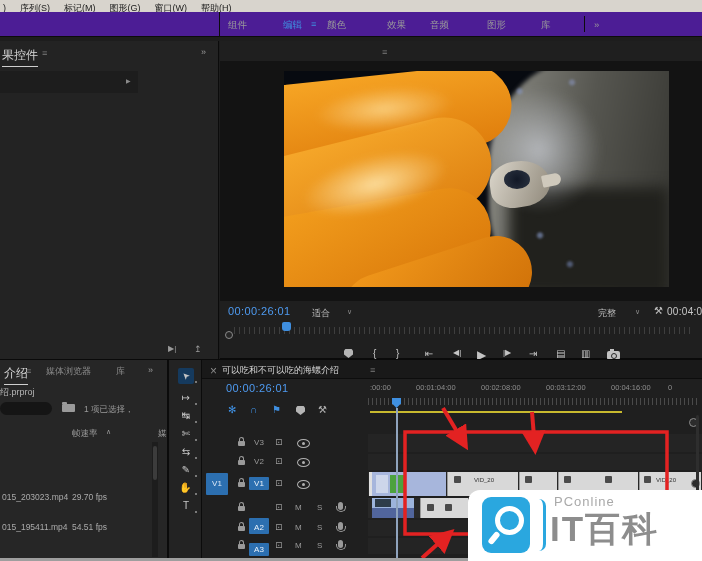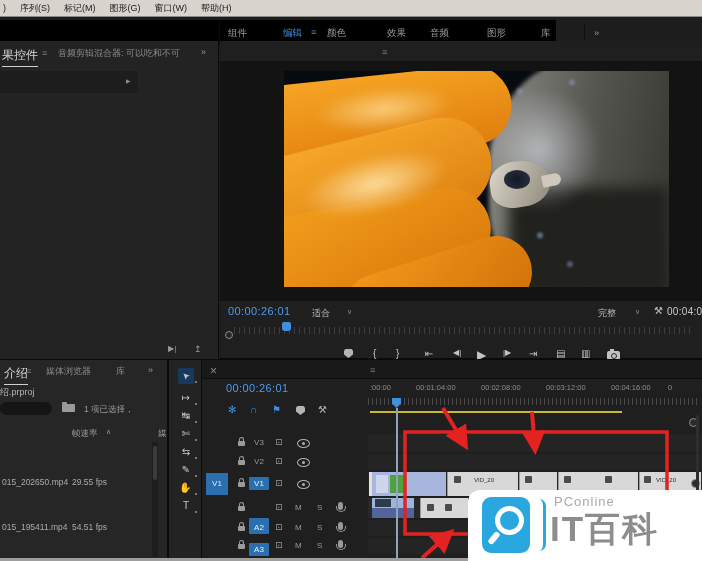--- a/index.html
+++ b/index.html
@@ -3,21 +3,21 @@
 <meta charset="utf-8">
 <style>
   html,body{margin:0;padding:0;background:#000;}
   .app{position:relative;width:702px;height:561px;background:#1d1d1d;overflow:hidden;
        font-family:"Liberation Sans","DejaVu Sans",sans-serif;-webkit-font-smoothing:antialiased;}
   
   .menubar{position:absolute;left:0;top:0;width:702px;height:17px;background:#d8d4cd;color:#1c1c1c;
            font-size:9px;display:flex;align-items:center;gap:14px;padding-left:3px;box-sizing:border-box;border-bottom:1px solid #8b8b85;}
   .menubar span{white-space:nowrap;}
   
-  .wsbar{position:absolute;left:0;top:20px;width:556px;height:24px;background:#000000;border-bottom:1px solid #0c0c0c;}
+  .wsbar{position:absolute;left:0;top:12px;width:702px;height:24px;background:#4c1d95;border-bottom:1px solid #0c0c0c;}
   .wsbar::after{content:"";position:absolute;left:219px;top:0;height:100%;width:1px;background:#0c0c0c;}
   .wst{position:absolute;top:7px;font-size:9.5px;color:#9a9a9a;white-space:nowrap;}
   .wst.active{color:#3f8fe0;}
   .wsmenu{position:absolute;top:7px;font-size:9px;color:#3f8fe0;}
   .wsdiv{position:absolute;left:584px;top:4px;width:1px;height:16px;background:#0c0c0c;}
   
   .ptab{position:absolute;font-size:12px;color:#8a8a8a;white-space:nowrap;}
   .ptab.active{color:#d6d6d6;border-bottom:1px solid #cfcfcf;padding-bottom:2px;}
   .pmenu{position:absolute;font-size:9px;color:#7c7c7c;}
   .ovf{position:absolute;font-size:9px;color:#9a9a9a;}
@@ -156,21 +156,20 @@
     <span class="wst" style="left:430px">音频</span>
     <span class="wst" style="left:487px">图形</span>
     <span class="wst" style="left:541px">库</span>
     <span class="wsdiv"></span>
     <span class="wst" style="left:594px">»</span>
   </div>
 
   <div class="fx">
     <span class="ptab active" style="left:2px;top:6px">果控件</span>
     <span class="pmenu" style="left:42px;top:7px">≡</span>
-    <span class="ptab" style="left:58px;top:6px;font-size:9px">音频剪辑混合器: 可以吃和不可</span>
     <span class="ovf" style="left:201px;top:6px">»</span>
     <div class="fx-strip"></div>
     <span class="fx-disc">▶</span>
     <span class="fx-foot" style="left:168px">▶|</span>
     <span class="fx-foot" style="left:194px;font-size:9px">↥</span>
   </div>
 
   <div class="prog">
     <span class="pmenu" style="left:162px;top:6px">≡</span>
 
@@ -230,23 +229,23 @@
 
     <span class="proj-name">绍.prproj</span>
     <div class="search"></div>
     <span class="icon-folder" style="left:62px;top:44px"></span>
     <span class="pstat">1 项已选择，</span>
 
     <span class="pcol" style="left:72px">帧速率</span>
     <span class="pcol" style="left:106px;font-size:7px">∧</span>
     <span class="pcol" style="left:158px">媒</span>
 
-    <div class="prow" style="top:114px">
-      <span class="fn">015_202650.mp4</span>
-      <span class="fps">29.55 fps</span>
+    <div class="prow" style="top:129px">
+      <span class="fn">015_203023.mp4</span>
+      <span class="fps">29.70 fps</span>
     </div>
     <div class="prow" style="top:159px">
       <span class="fn">015_195411.mp4</span>
       <span class="fps">54.51 fps</span>
     </div>
     <div class="pscroll"></div>
   </div>
 
   <div class="toolsbar">
     <span class="tool active" style="top:8px"><span class="rot">➤</span></span>
@@ -255,20 +254,21 @@
     <span class="tool" style="top:66px">✄</span>
     <span class="tool" style="top:84px">⇆</span>
     <span class="tool" style="top:102px">✎</span>
     <span class="tool" style="top:120px">✋</span>
     <span class="tool" style="top:138px">T</span>
   </div>
 
   <div class="tl">
     <div class="tl-tabrow">
       <span class="ptab" style="left:8px;top:4px">×</span>
+      <span class="ptab active" style="left:20px;top:4px;border-bottom:none;font-size:9px">可以吃和不可以吃的海螺介绍</span>
       <span class="pmenu" style="left:168px;top:5px">≡</span>
     </div>
 
     <span class="tl-tc">00:00:26:01</span>
     <span class="tl-ic blue" style="left:26px">✻</span>
     <span class="tl-ic blue" style="left:48px;font-weight:bold">∩</span>
     <span class="tl-ic blue" style="left:70px">⚑</span>
     <span class="badge-marker" style="left:94px;top:46px"></span>
     <span class="tl-ic gray" style="left:116px">⚒</span>
 

